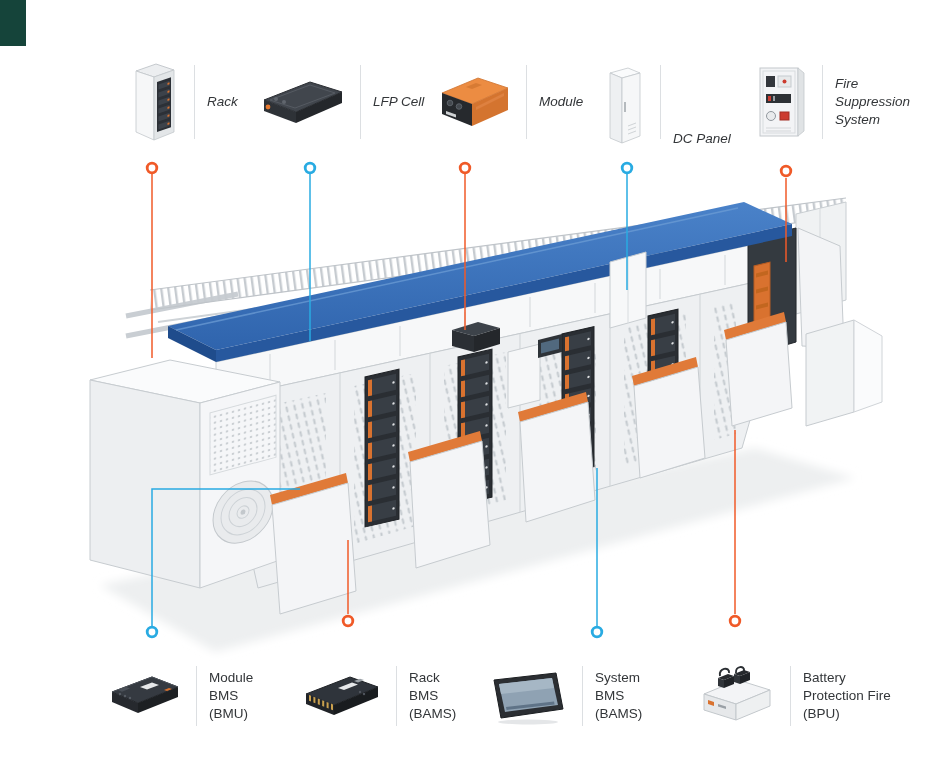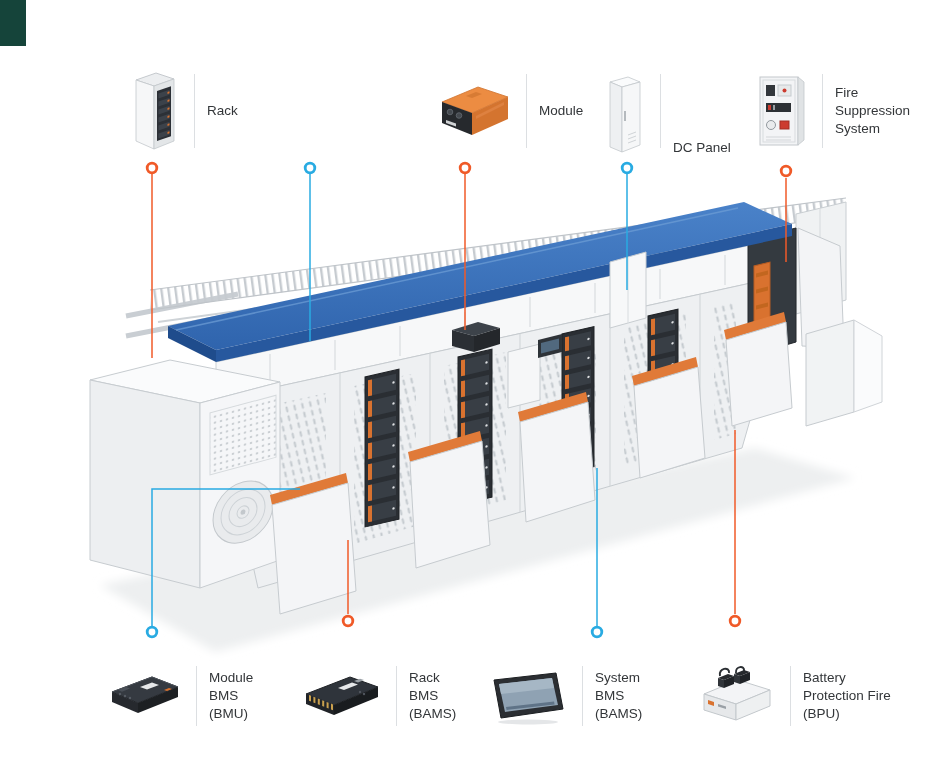--- a/index.html
+++ b/index.html
@@ -1,20 +1,20 @@
 <!DOCTYPE html>
 <html><head>
 <meta charset="utf-8">
 <style>
   html,body{margin:0;padding:0;background:#ffffff;font-family:"Liberation Sans",sans-serif;}
   .canvas{position:relative;width:950px;height:783px;background:#ffffff;overflow:hidden;}
   .scene{position:absolute;left:0;top:0;width:950px;height:783px;}
   .corner{position:absolute;left:0;top:0;width:26px;height:46px;background:#15443a;}
   .legend-item{position:absolute;display:flex;align-items:center;}
-  .legend-top{top:65px;height:92px;}
+  .legend-top{top:56px;height:92px;font-style:italic;}
   .legend-bottom{top:658px;height:76px;}
   .licon{flex:0 0 auto;display:flex;align-items:center;justify-content:center;}
   .lsep{width:1px;background:#dcdfe2;margin:0 12px;align-self:center;}
   .legend-top .lsep{height:74px;}
   .legend-bottom .lsep{height:60px;}
   .llabel{font-size:13.5px;color:#333639;line-height:1.32;white-space:nowrap;}
 </style>
 </head>
 <body>
 
@@ -291,20 +291,35 @@
             <rect x="10.5" y="36.5" width="2" height="2" fill="#d9722f"></rect>
           <rect x="1.5" y="43" width="11" height="5" fill="#3c424a"></rect>
             <rect x="10.5" y="44.5" width="2" height="2" fill="#d9722f"></rect>
         </g>
       </svg>
     </div>
     <div class="lsep"></div>
     <div class="llabel">Rack</div>
   </div>
 
+  <div class="legend-item legend-top" style="left:256px;">
+    <div class="licon">
+      <svg viewBox="0 0 92 56" width="92" height="56">
+        <polygon points="8,26 54,8 86,18 40,38" fill="#41464d" stroke="#2b2e33" stroke-width="1"></polygon>
+        <polygon points="8,26 40,38 40,49 8,37" fill="#2e3237"></polygon>
+        <polygon points="40,38 86,18 86,29 40,49" fill="#24272b"></polygon>
+        <polygon points="14,26 54,11 79,19 39,34" fill="none" stroke="#5a6067" stroke-width="0.8"></polygon>
+        <circle cx="20" cy="25" r="2" fill="#60666d"></circle>
+          <circle cx="28" cy="28" r="2" fill="#60666d"></circle>
+        <circle cx="12" cy="33" r="2.4" fill="#e8792f"></circle>
+      </svg>
+    </div>
+    <div class="lsep"></div>
+    <div class="llabel">LFP Cell</div>
+  </div>
 
   <div class="legend-item legend-top" style="left:436px;">
     <div class="licon">
       <svg viewBox="0 0 78 66" width="78" height="66">
         <polygon points="6,24 42,9 72,19 36,35" fill="#ec8c42" stroke="#cf7430" stroke-width="0.8"></polygon>
         <polygon points="30,18 40,14 46,16 36,20" fill="#c96f2c" opacity="0.6"></polygon>
         <polygon points="6,24 36,35 36,57 6,45" fill="#26292d"></polygon>
         <polygon points="36,35 72,19 72,41 36,57" fill="#d4742f"></polygon>
         <polygon points="40,38 68,24 68,27 40,41" fill="#de8140"></polygon>
         <circle cx="14" cy="34" r="2.8" fill="#44494f" stroke="#656b72" stroke-width="0.8"></circle>

